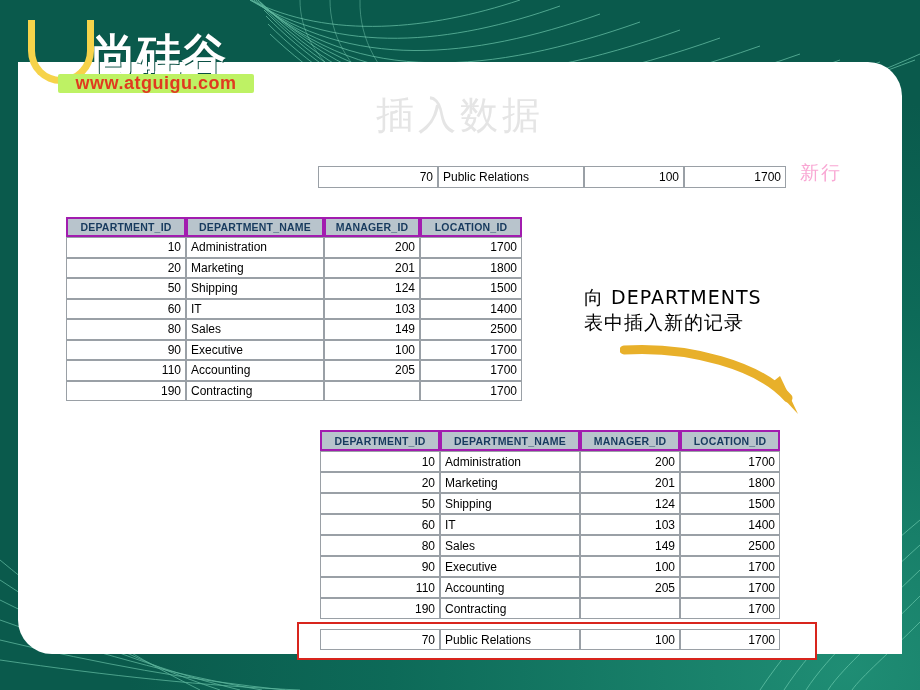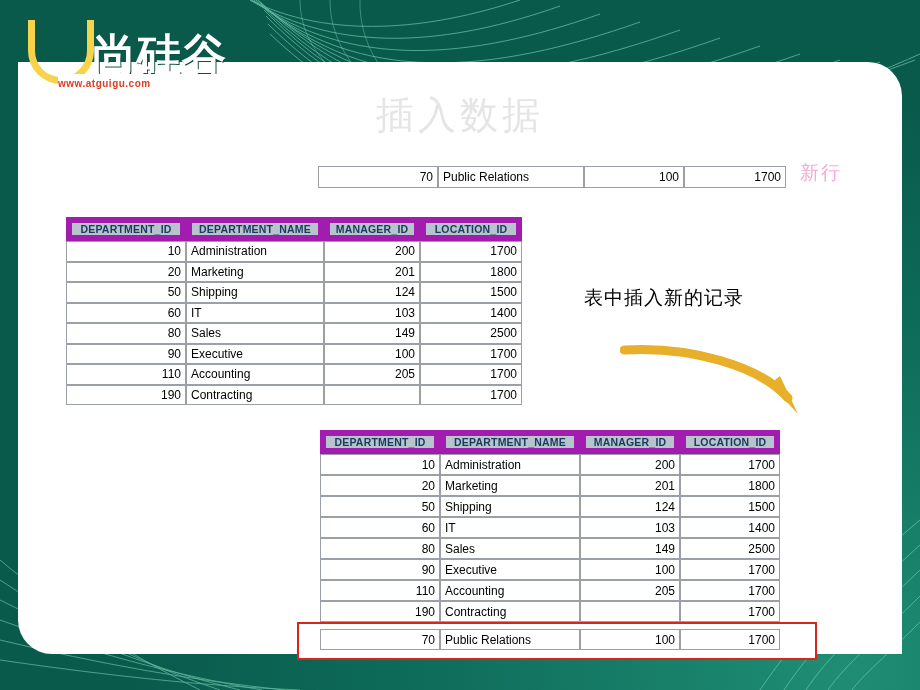--- a/index.html
+++ b/index.html
@@ -41,23 +41,23 @@
     content:"";position:absolute;right:-7px;top:-2px;width:7px;height:22px;background:#f6d34a;
   }
   .logo-cn{
     position:absolute;left:70px;top:8px;
     font-family:"DejaVu Sans","Liberation Sans",sans-serif;
     font-size:44px;font-weight:bold;color:#ffffff;letter-spacing:1px;
     text-shadow:1px 1px 0 #0a4f43;
   }
   .logo-url{
     position:absolute;left:36px;top:56px;width:196px;height:19px;
-    background:#ffffff;border-radius:2px;
-    color:#e03a1f;font-size:10px;font-weight:bold;letter-spacing:.5px;
-    line-height:19px;
+    background:#bef264;border-radius:2px;
+    color:#e03a1f;font-size:18px;font-weight:bold;letter-spacing:.5px;
+    text-align:center;line-height:19px;
     font-family:"Liberation Sans",sans-serif;
   }
   
   .slide-title{
     position:absolute;left:0;top:90px;width:884px;text-align:center;
     font-family:"DejaVu Sans","Liberation Sans",sans-serif;
     font-size:38px;color:#e5e5e5;letter-spacing:4px;
   }
   
   .dept-label{
@@ -78,21 +78,21 @@
     box-sizing:border-box;
     white-space:nowrap;
     font-weight:normal;
   }
   .grid th{
     background:#b8c4cc;
     color:#173a5e;
     font-size:10.5px;font-weight:bold;
     text-align:center;
     letter-spacing:.2px;
-    border:6px solid #a21caf;
+    border:2px solid #a21caf;
   }
   .num{text-align:right;padding-right:5px;}
   .txt{text-align:left;padding-left:5px;}
   
   .top-row{left:318px;top:166px;}
   .top-row td{height:22px;font-size:12px;}
   
   .tbl-upper{left:66px;top:217px;}
   .tbl-upper td{height:20.5px;font-size:12px;}
   .tbl-upper th{height:20px;}
@@ -242,20 +242,21 @@
       <tr>
         <td class="num" style="width: 120px;">190</td>
         <td class="txt" style="width: 138px;">Contracting</td>
         <td class="num" style="width: 96px;"></td>
         <td class="num" style="width: 102px;">1700</td>
       </tr>
     </tbody>
 </table>
 
 <div class="anno-insert">
+  <div><span>向  DEPARTMENTS</span></div>
   <div>表中插入新的记录</div>
 </div>
 
 <svg class="arrow-svg" viewBox="0 0 200 80">
   <path d="M4 10 C 70 6, 140 26, 168 58" stroke="#e8b02a" stroke-width="9" fill="none" stroke-linecap="round"></path>
   <path d="M150 44 L 178 74 L 160 36 Z" fill="#e8b02a"></path>
 </svg>
 
 <table class="grid tbl-lower" id="tbl-lower">
   <thead>

